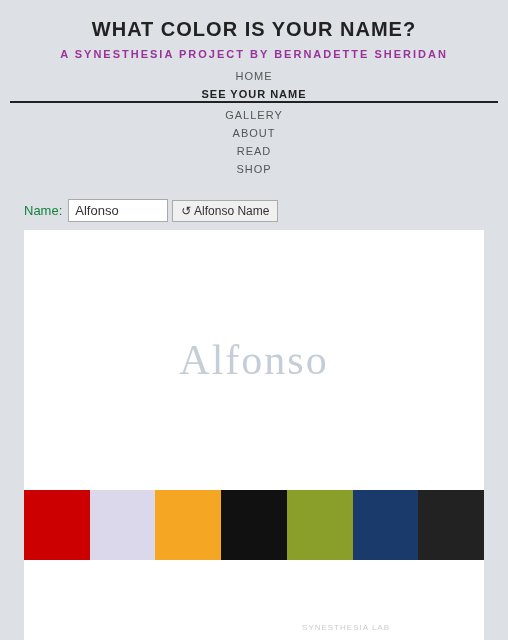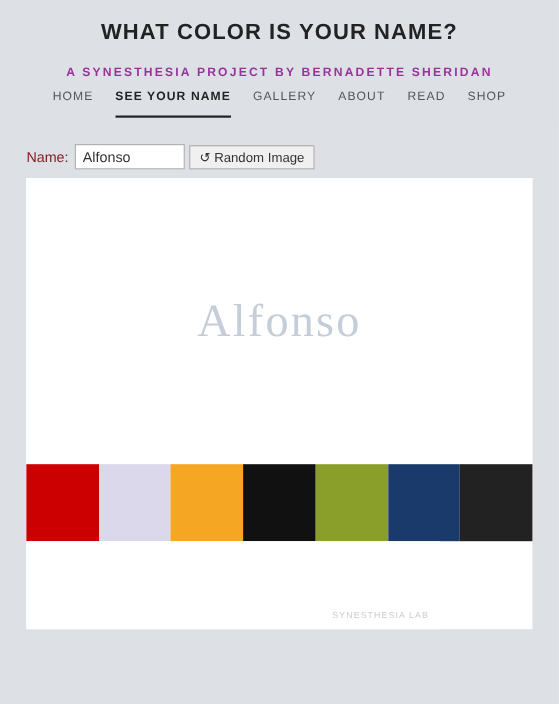--- a/index.html
+++ b/index.html
@@ -37,65 +37,66 @@
       line-height: 1.1;
     }
 
     .subtitle {
       font-family: Arial, sans-serif;
       font-size: 11px;
       font-weight: bold;
       color: #993399;
       letter-spacing: 2px;
       text-transform: uppercase;
-      margin-top: 20px;
+      margin-top: 8px;
     }
 
     .nav {
       display: flex;
       justify-content: center;
-      gap: 20px;
+      gap: 6px;
       margin-top: 10px;
       font-family: Arial, sans-serif;
       font-size: 11px;
       letter-spacing: 1px;
       text-transform: uppercase;
       color: #555;
+      flex-direction: column;
     }
 
     .nav-item {
       color: #555;
       cursor: pointer;
       font-weight: normal;
     }
 
     .nav-item.active {
       color: #222;
       font-weight: bold;
       border-bottom: 2px solid #222;
-      padding-bottom: 11px;
+      padding-bottom: 1px;
     }
 
     .content-area {
       width: 460px;
       margin-top: 20px;
       background-color: #dde0e5;
     }
 
     .controls-row {
       display: flex;
       align-items: center;
       gap: 4px;
       margin-bottom: 8px;
     }
 
     .name-label {
       font-family: Arial, sans-serif;
       font-size: 13px;
-      color: #7f1d1d;
+      color: #15803d;
       margin-right: 2px;
     }
 
     .name-input {
       font-family: Arial, sans-serif;
       font-size: 13px;
       color: #333;
       border: 1px solid #aaa;
       padding: 3px 6px;
       background: #fff;
@@ -185,21 +186,21 @@
       <span class="nav-item">READ</span>
       <span class="nav-item">SHOP</span>
     </nav>
   </div>
 
   <div class="content-area">
 
     <div class="controls-row">
       <span class="name-label">Name:</span>
       <input class="name-input" type="text" value="Alfonso" style="">
-      <button class="btn">↺ Random Image</button>
+      <button class="btn">↺ Alfonso Name</button>
     </div>
 
     <div class="canvas-area">
       <div class="name-display-area">
         <span class="name-display-text">Alfonso</span>
       </div>
       <div class="color-swatches">
         <div class="swatch" style="background-color:#cc0000;"></div>
         <div class="swatch" style="background-color:#dcd8eb;"></div>
         <div class="swatch" style="background-color:#f5a623;"></div>

